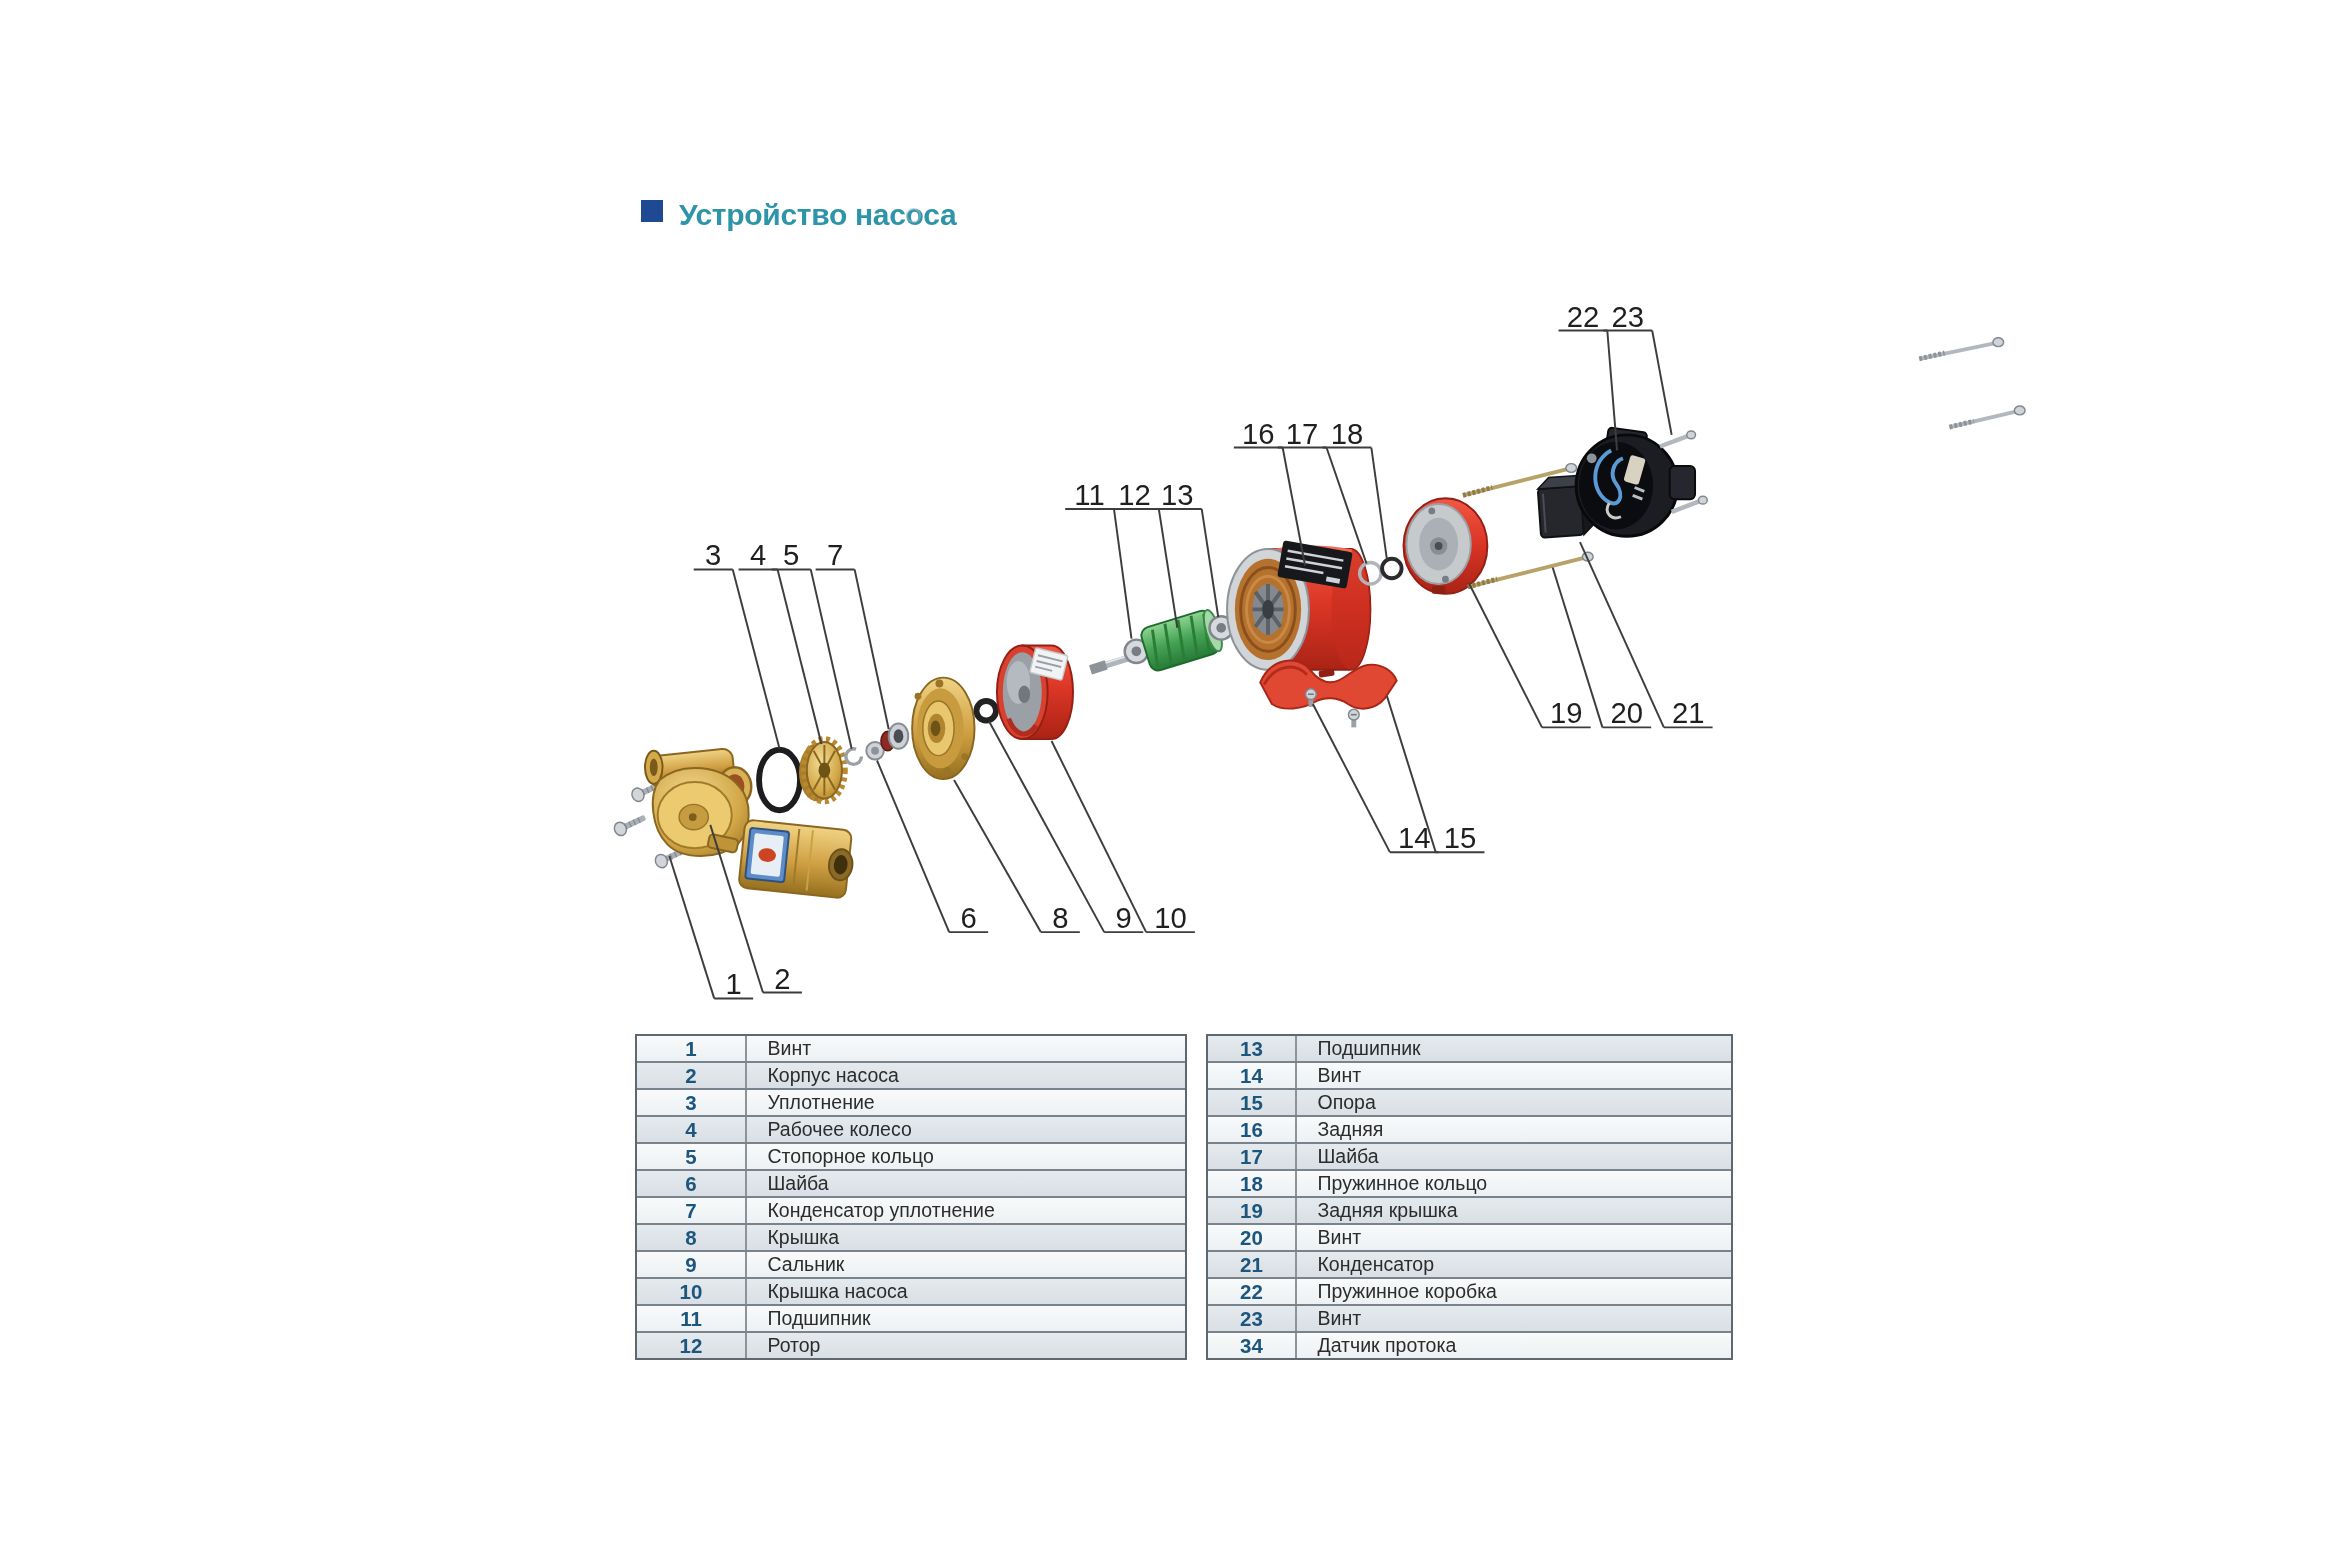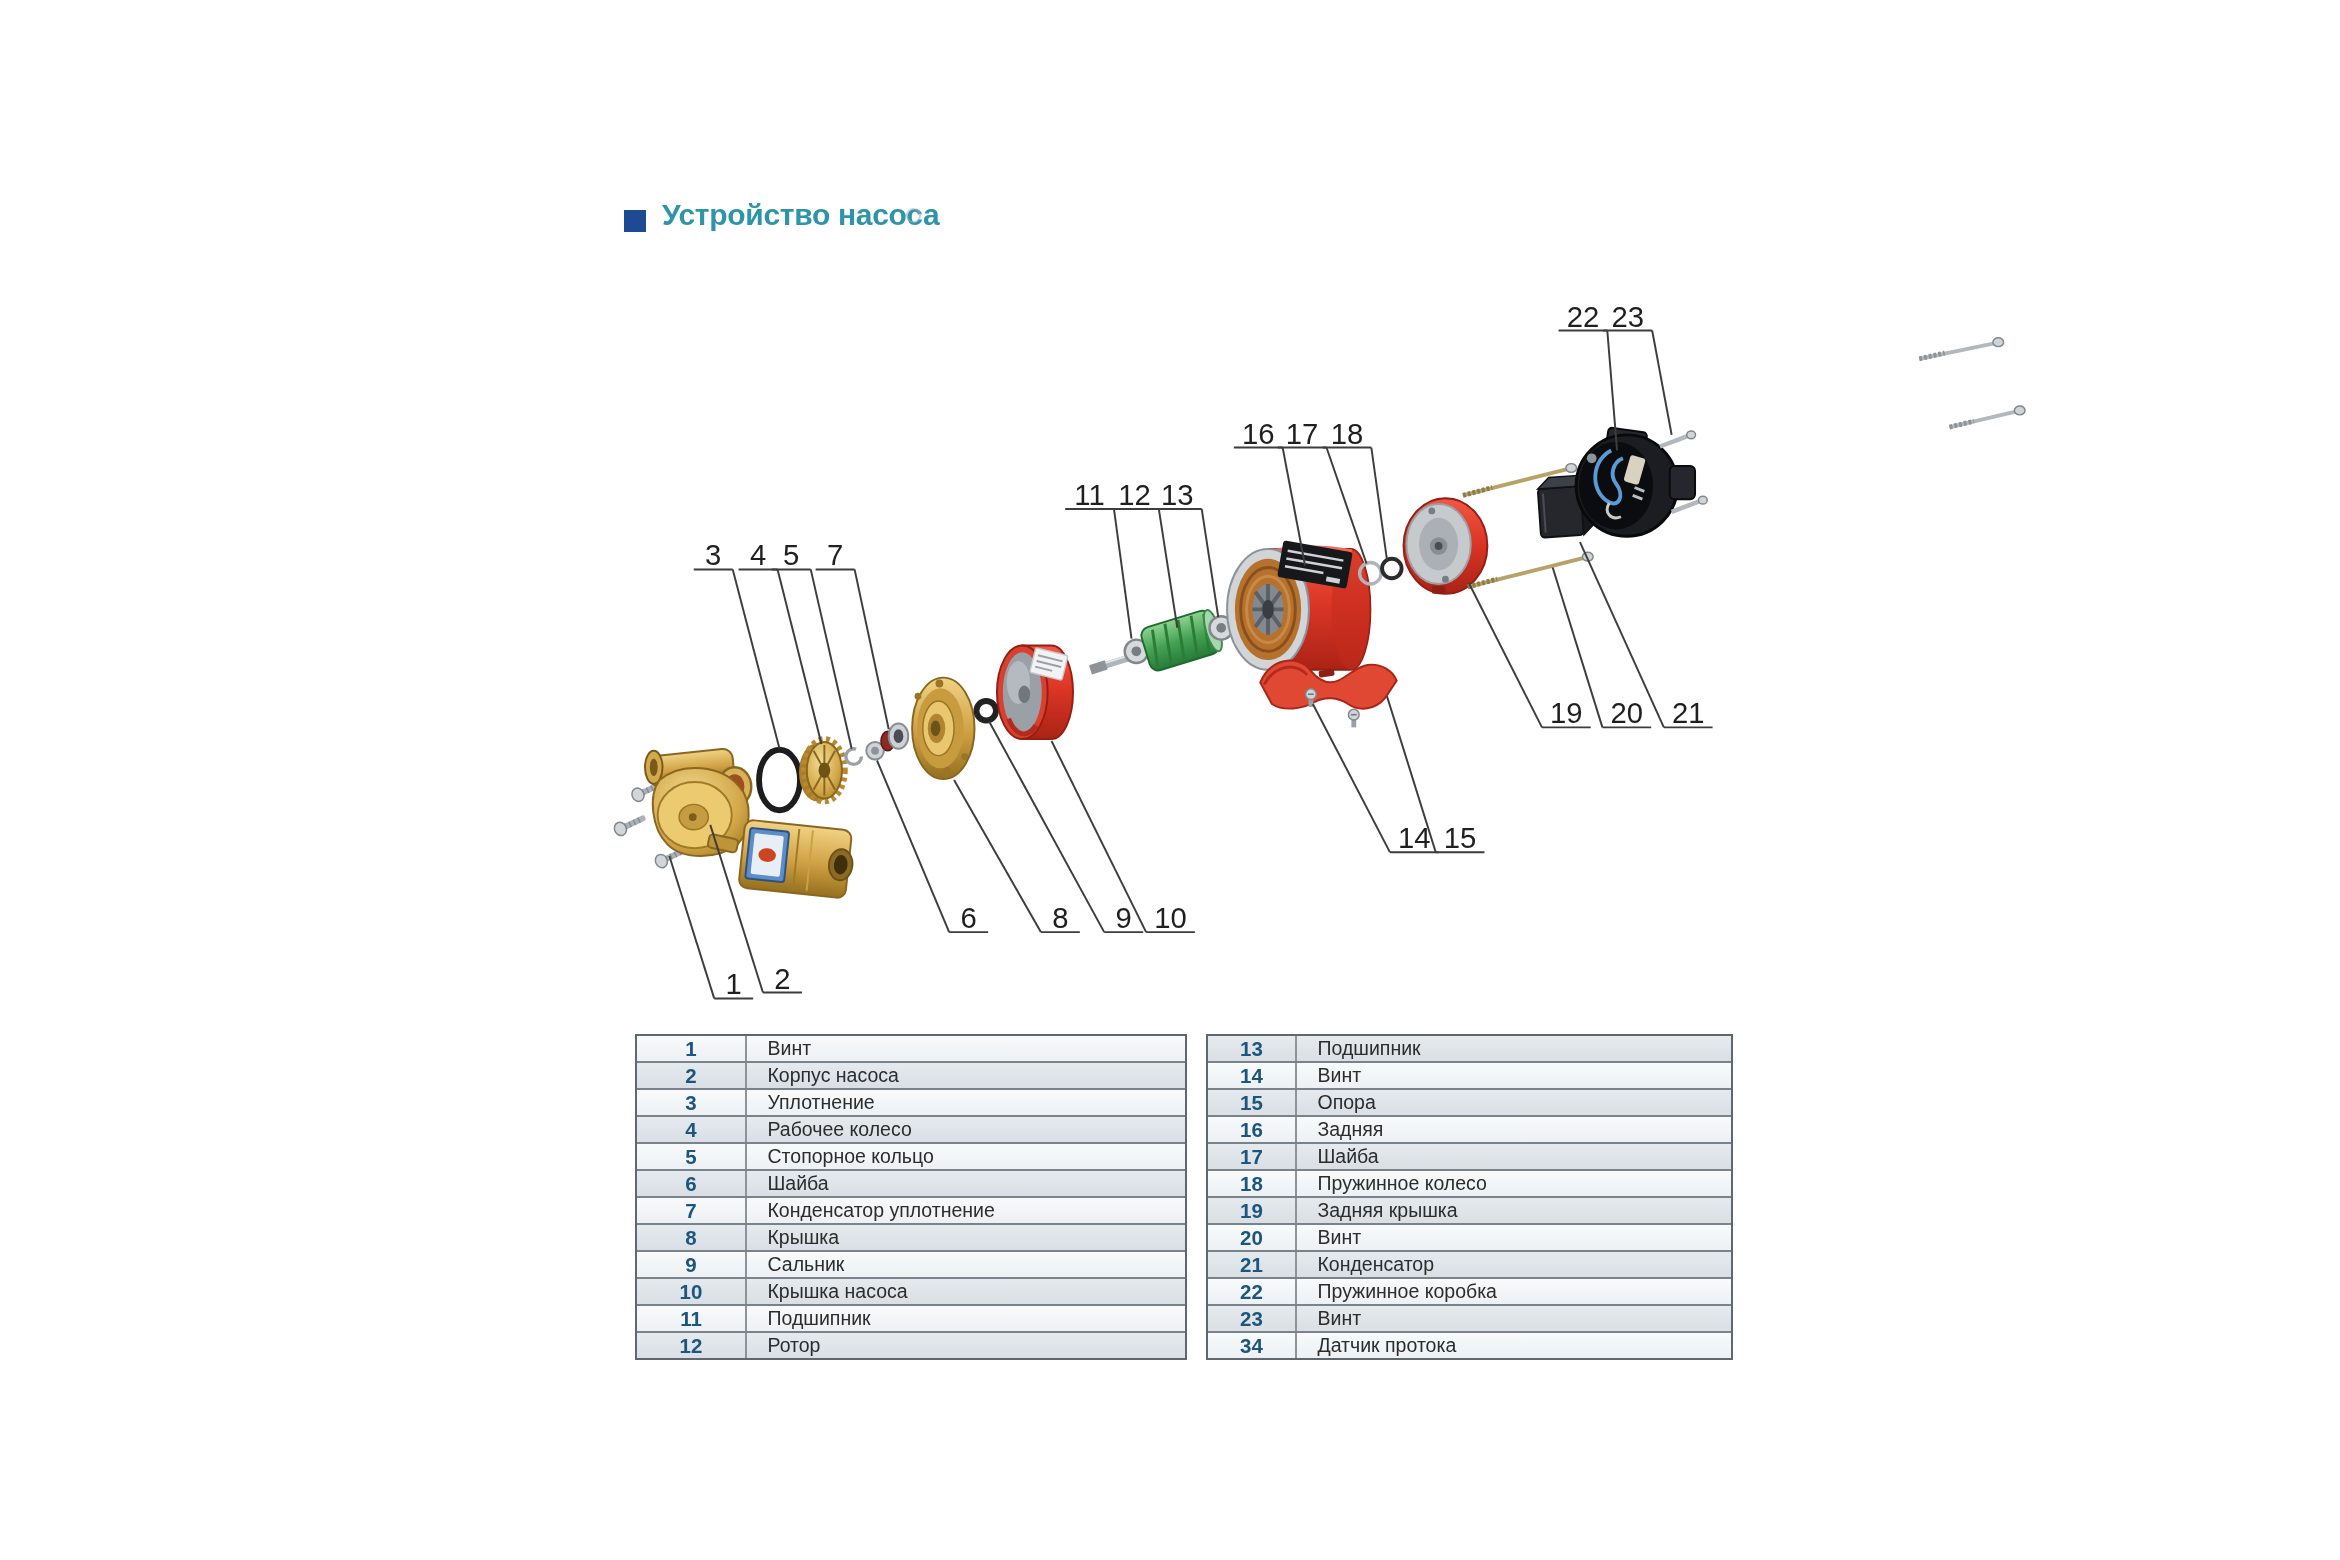--- a/index.html
+++ b/index.html
@@ -1,21 +1,21 @@
 <!DOCTYPE html>
 <html><head>
 <meta charset="utf-8">
 <style>
   html,body{margin:0;padding:0;background:#e9e9e9;}
   .page{
     position:relative;width:2341px;height:1560px;background:#ffffff;
     overflow:hidden;font-family:"Liberation Sans", sans-serif;
   }
   
-  .title-row{position:absolute;left:596px;top:198px;display:flex;align-items:flex-end;padding-left:28px;}
+  .title-row{position:absolute;left:613px;top:198px;display:flex;align-items:flex-start;padding-left:28px;}
   .title-bullet{width:22.4px;height:22.4px;background:#1d4a92;margin-right:15.6px;margin-top:2px;}
   .page-title{
     margin:0;font-size:30px;font-weight:bold;color:#2e94a9;letter-spacing:-0.3px;
   }
   .scan-artifact{
     position:absolute;left:906px;top:208px;width:10.7px;height:10.7px;border:2px solid #9bb6c2;
     border-radius:50%;opacity:.55;
   }
   
   svg.diagram{position:absolute;left:0;top:0;}
@@ -481,21 +481,21 @@
       <div class="prow">
         <span class="pnum">16</span>
         <span class="pname">Задняя</span>
       </div>
       <div class="prow alt">
         <span class="pnum">17</span>
         <span class="pname">Шайба</span>
       </div>
       <div class="prow">
         <span class="pnum">18</span>
-        <span class="pname">Пружинное колесо</span>
+        <span class="pname">Пружинное кольцо</span>
       </div>
       <div class="prow alt">
         <span class="pnum">19</span>
         <span class="pname">Задняя крышка</span>
       </div>
       <div class="prow">
         <span class="pnum">20</span>
         <span class="pname">Винт</span>
       </div>
       <div class="prow alt">

